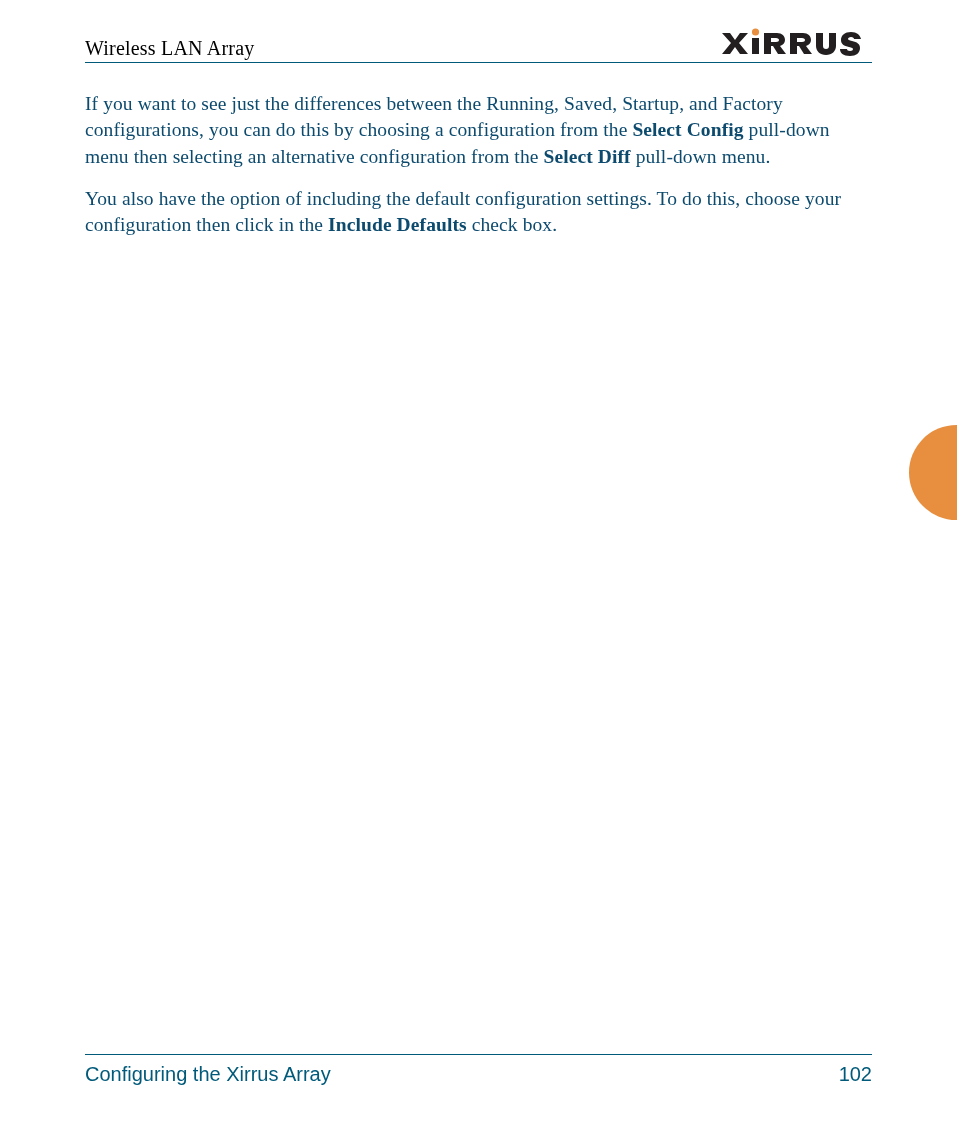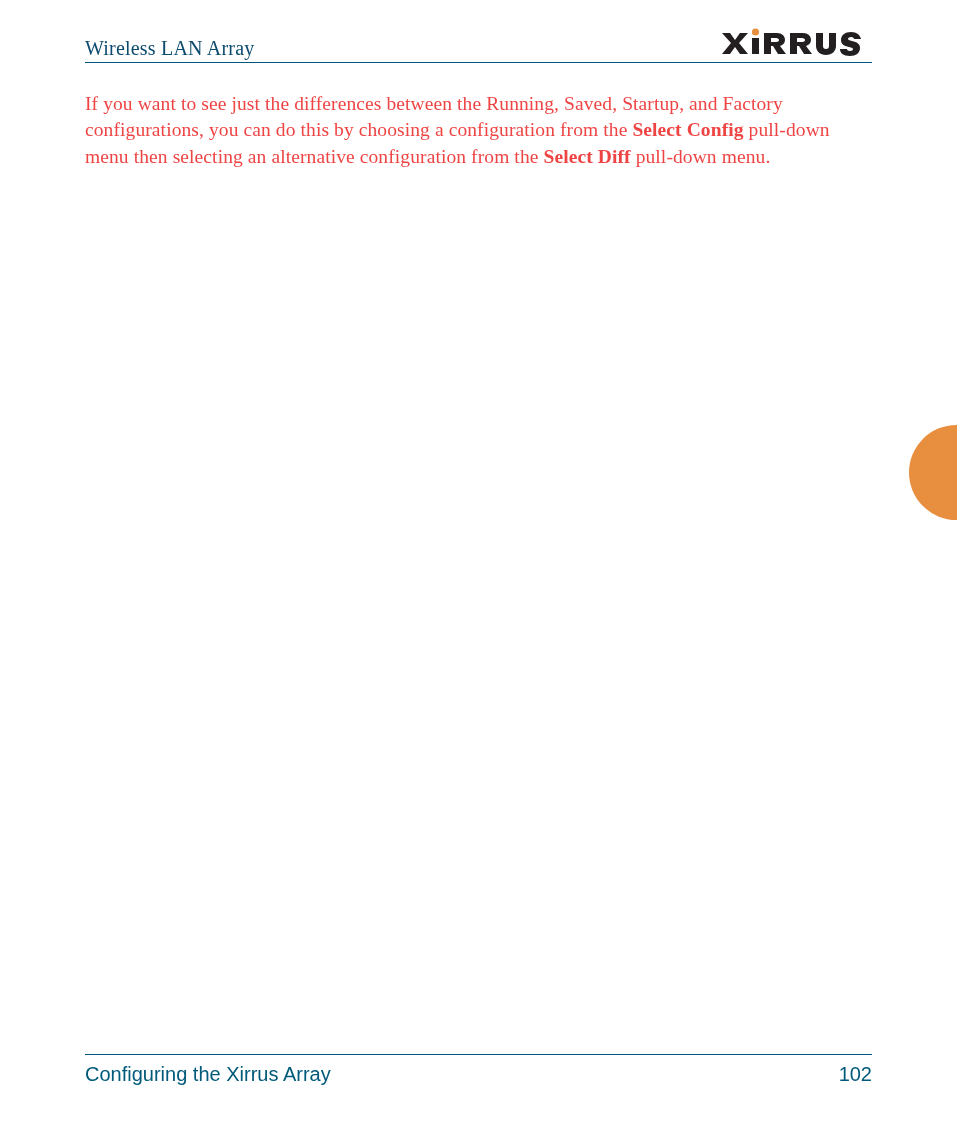--- a/index.html
+++ b/index.html
@@ -22,39 +22,39 @@
       position: relative;
     }
     .header {
       display: flex;
       justify-content: space-between;
       align-items: flex-end;
       border-bottom: 1.5px solid #015a7a;
       padding-bottom: 2px;
     }
     .header-title {
-      color: #0c4a6e;
+      color: #000000;
       font-size: 20px;
       font-family: "Palatino Linotype", "Book Antiqua", Palatino, Georgia, serif;
       letter-spacing: 0.2px;
       text-align: right;
     }
     .logo {
       display: flex;
       align-items: center;
       padding-bottom: 4px;
     }
     .content {
       padding-top: 28px;
     }
     .para {
       font-size: 19.5px;
       line-height: 1.35;
       margin-bottom: 16px;
-      color: #ef4444;
+      color: #0c4a6e;
       letter-spacing: 0.1px;
     }
     .bold {
       font-weight: bold;
     }
     .side-dot-clip {
       position: absolute;
       right: 0;
       top: 425px;
       width: 48px;
@@ -109,20 +109,23 @@
         </g>
         <circle cx="33.5" cy="4" r="3.6" fill="#e78f3f"></circle>
       </svg>
     </div>
   </div>
 
   <div class="content">
     <p class="para">
       <span>If you want to see just the differences between the Running, Saved, Startup, and Factory configurations, you can do this by choosing a configuration from the </span><span class="bold">Select Config</span><span> pull-down menu then selecting an alternative configuration from the </span><span class="bold">Select Diff</span><span> pull-down menu.</span>
     </p>
+    <p class="para">
+      <span>You also have the option of including the default configuration settings. To do this, choose your configuration then click in the </span><span class="bold">Include Defaults</span><span> check box.</span>
+    </p>
   </div>
 
   <div class="side-dot-clip">
     <div class="circle"></div>
   </div>
 
   <div class="footer">
     <div>Configuring the Xirrus Array</div>
     <div>102</div>
   </div>

